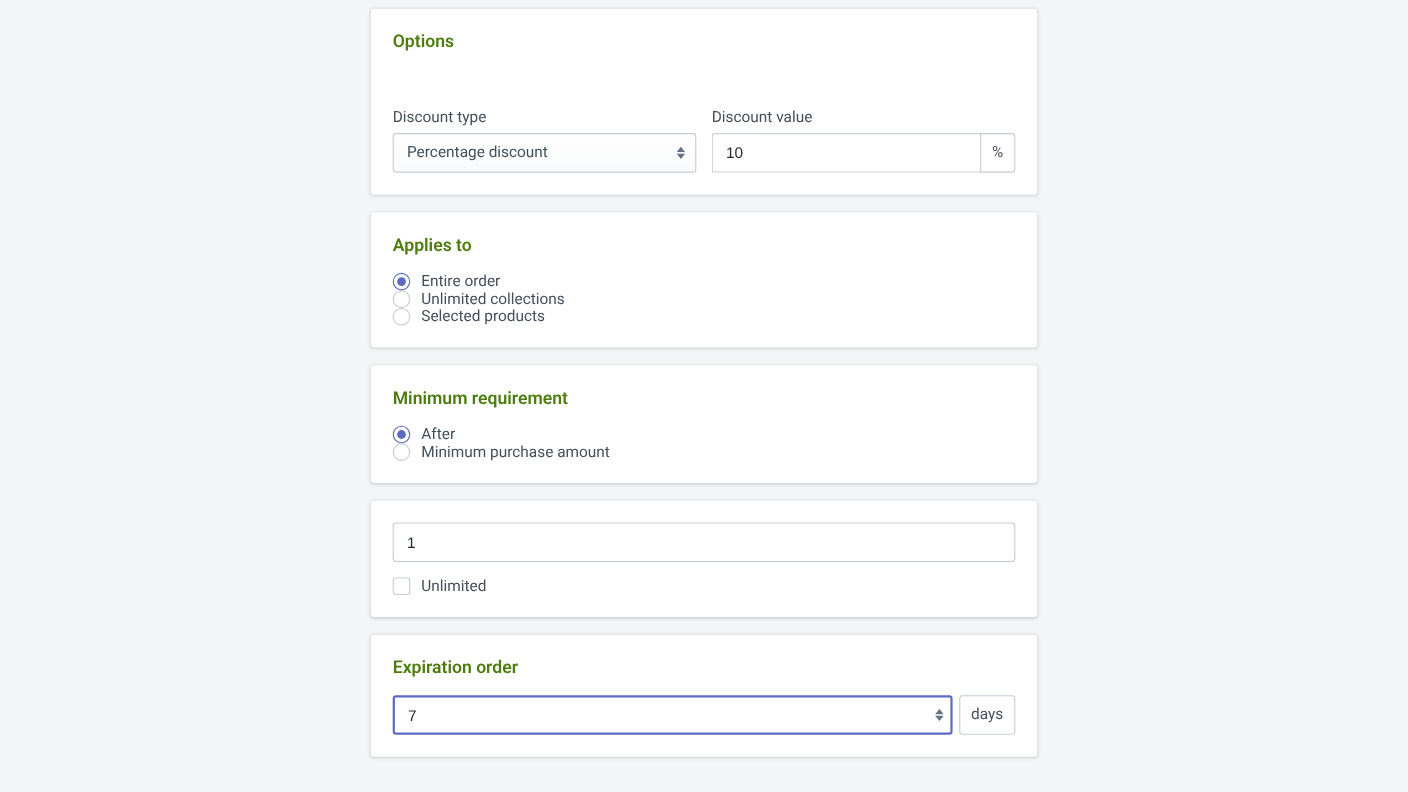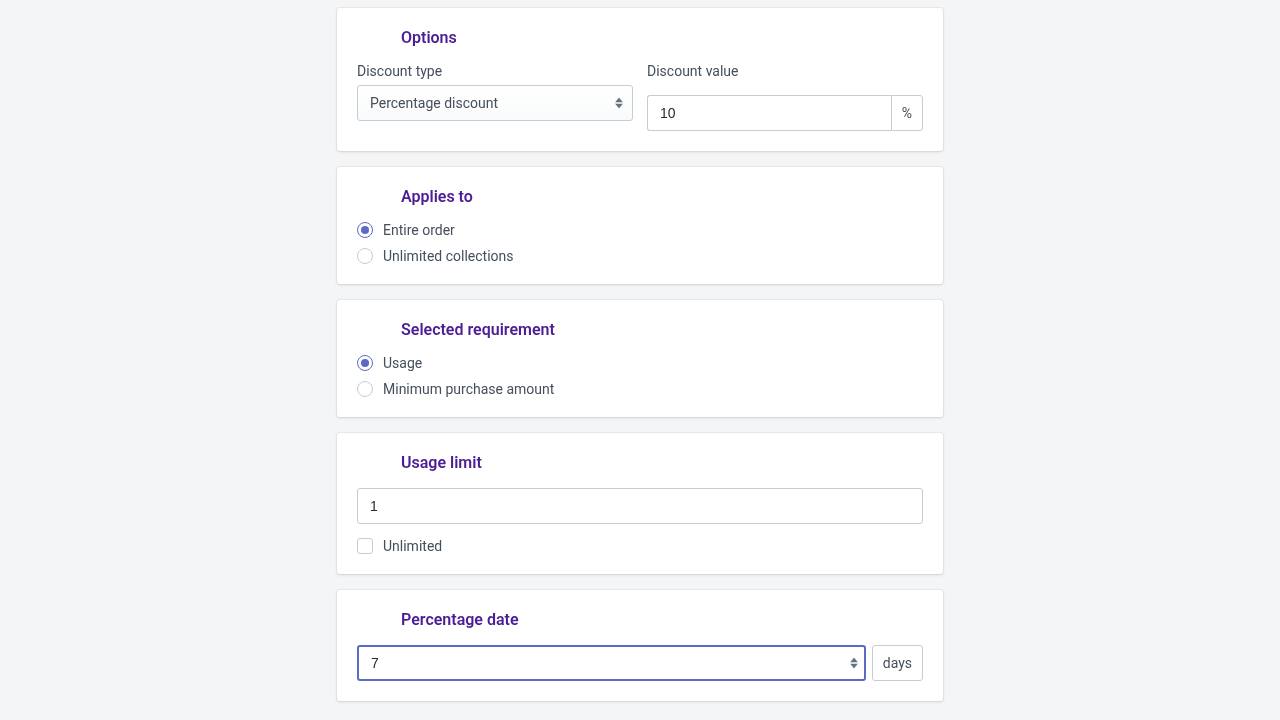--- a/index.html
+++ b/index.html
@@ -23,38 +23,38 @@
   .card {
     background: #ffffff;
     border-radius: 3px;
     box-shadow: 0 0 0 1px rgba(63,63,68,0.05), 0 1px 3px 0 rgba(63,63,68,0.15);
     padding: 20px;
     margin-bottom: 16px;
   }
   .card-title {
     font-size: 16px;
     font-weight: 600;
-    color: #4c1d95;
+    color: #4d7c0f;
     margin-bottom: 16px;
-    margin-left: 44px;
   }
   .row {
     display: flex;
     gap: 14px;
   }
   .col {
     flex: 1;
     display: flex;
     flex-direction: column;
   }
   .field-label {
     font-size: 14px;
     color: #454f5b;
     margin-bottom: 6px;
     font-weight: 400;
+    margin-top: 36px;
   }
   .select-wrapper {
     position: relative;
   }
   .select {
     width: 100%;
     height: 36px;
     border: 1px solid #c4cdd5;
     border-radius: 3px;
     padding: 0 36px 0 12px;
@@ -74,21 +74,20 @@
     pointer-events: none;
     display: flex;
     flex-direction: column;
     gap: 1px;
   }
   .select-arrows svg {
     display: block;
   }
   .input-group {
     display: flex;
-    margin-top: 10px;
   }
   .input {
     flex: 1;
     height: 36px;
     border: 1px solid #c4cdd5;
     border-radius: 3px;
     padding: 0 12px;
     font-size: 14px;
     color: #212b36;
     background: #fff;
@@ -108,21 +107,20 @@
     border-top-right-radius: 3px;
     border-bottom-right-radius: 3px;
     background: #fff;
     font-size: 14px;
     color: #454f5b;
     min-width: 28px;
   }
   .radio-group {
     display: flex;
     flex-direction: column;
-    gap: 10px;
     margin-top: 4px;
   }
   .radio-item {
     display: flex;
     align-items: center;
     gap: 10px;
     cursor: pointer;
   }
   .radio-circle {
     width: 16px;
@@ -249,48 +247,51 @@
     <div class="card-title">Applies to</div>
     <div class="radio-group">
       <div class="radio-item">
         <div class="radio-circle checked"></div>
         <div class="radio-label">Entire order</div>
       </div>
       <div class="radio-item">
         <div class="radio-circle"></div>
         <div class="radio-label">Unlimited collections</div>
       </div>
-    </div>
-  </div>
-
-  <div class="card">
-    <div class="card-title">Selected requirement</div>
+      <div class="radio-item">
+        <div class="radio-circle"></div>
+        <div class="radio-label">Selected products</div>
+      </div>
+    </div>
+  </div>
+
+  <div class="card">
+    <div class="card-title">Minimum requirement</div>
     <div class="radio-group">
       <div class="radio-item">
         <div class="radio-circle checked"></div>
-        <div class="radio-label">Usage</div>
+        <div class="radio-label">After</div>
       </div>
       <div class="radio-item">
         <div class="radio-circle"></div>
         <div class="radio-label">Minimum purchase amount</div>
       </div>
     </div>
   </div>
 
   <div class="card">
-    <div class="card-title">Usage limit</div>
     <input type="text" class="full-input" value="1" style="">
     <div class="checkbox-item">
       <div class="checkbox-box"></div>
       <div class="checkbox-label">Unlimited</div>
     </div>
   </div>
 
   <div class="card">
-    <div class="card-title">Percentage date</div>
+    <div class="card-title">Expiration order</div>
     <div class="row">
       <div class="col" style="flex-direction:row;">
         <div class="number-wrapper">
           <input type="text" class="input focused" style="border-top-right-radius: 3px; border-bottom-right-radius: 3px; border-right: 2px solid rgb(92, 106, 196);" value="7">
           <div class="spinner-arrows">
             <svg width="8" height="5" viewBox="0 0 8 5">
                 <path d="M0 5 L4 0 L8 5 Z" fill="#637381"></path>
               </svg>
             <svg width="8" height="5" viewBox="0 0 8 5">
                 <path d="M0 0 L4 5 L8 0 Z" fill="#637381"></path>

